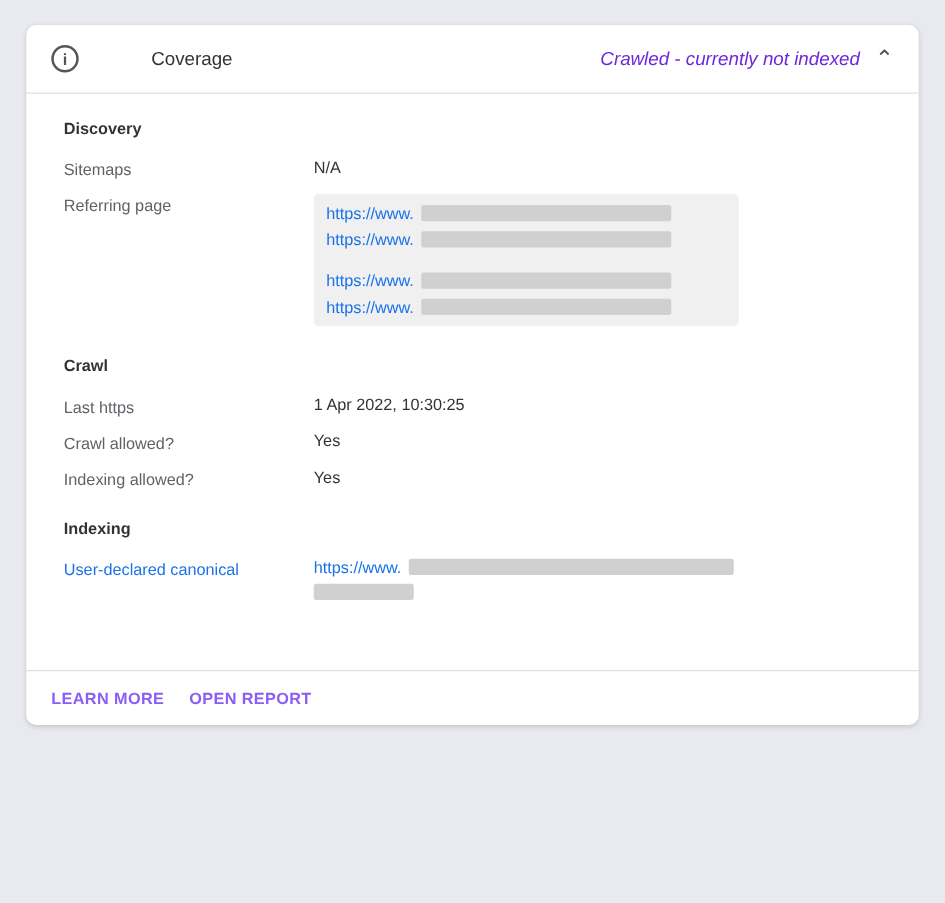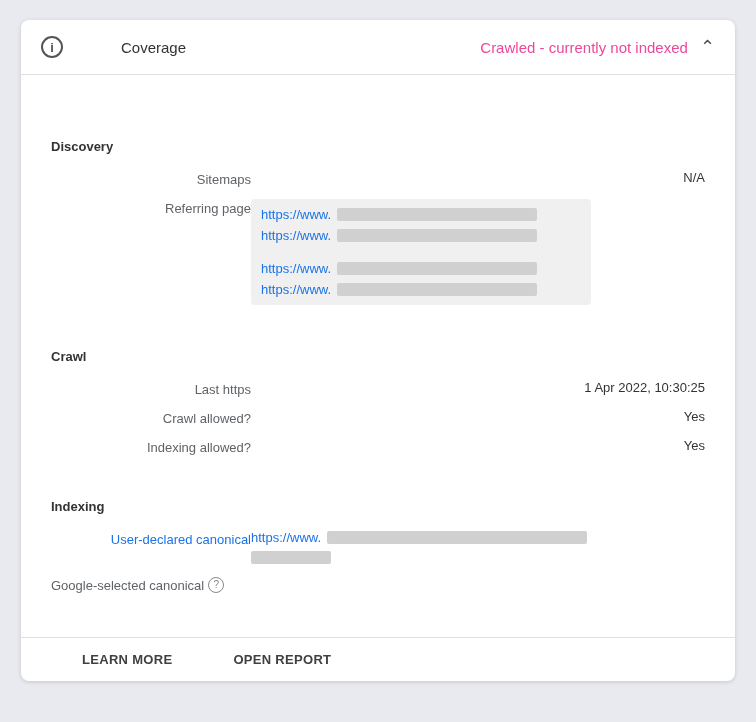--- a/index.html
+++ b/index.html
@@ -45,45 +45,44 @@
       flex-shrink: 0;
     }
     .card-title {
       font-size: 15px;
       color: #333;
       font-weight: 400;
       margin-left: 48px;
     }
     .coverage-status {
       font-size: 15px;
-      color: #ec4899;
+      color: #6d28d9;
+      font-style: italic;
     }
     .chevron-icon {
       font-size: 18px;
       color: #555;
       cursor: pointer;
     }
     .card-body {
       padding: 20px 30px;
     }
     .section {
       margin-bottom: 24px;
-      margin-top: 44px;
     }
     .section-title {
       font-size: 13px;
       font-weight: 700;
       color: #333;
       margin-bottom: 16px;
     }
     .row {
       display: flex;
       align-items: flex-start;
       margin-bottom: 12px;
-      text-align: right;
     }
     .row-label {
       font-size: 13px;
       color: #5f6368;
       width: 200px;
       flex-shrink: 0;
       padding-top: 2px;
     }
     .row-value {
       font-size: 13px;
@@ -144,26 +143,25 @@
     }
     .card-footer {
       border-top: 1px solid #e0e0e0;
       padding: 14px 20px;
       display: flex;
       gap: 20px;
     }
     .footer-btn {
       font-size: 13px;
       font-weight: 700;
-      color: #404040;
+      color: #8b5cf6;
       cursor: pointer;
       background: none;
       border: none;
       letter-spacing: 0.3px;
-      margin-left: 41px;
     }
     .value-bold {
       font-weight: 600;
       color: #333;
     }
   </style>
 </head>
 <body>
 
 <div class="card">
@@ -246,24 +244,20 @@
             <div class="canonical-url-line">
               <span>https://www.</span>
               <span class="redacted-short" style="width:260px;"></span>
             </div>
             <span class="redacted-short" style="width:80px;"></span>
           </div>
         </div>
       </div>
 
       <div class="row">
-        <div style="display:flex;align-items:center;width:200px;flex-shrink:0;">
-          <span class="row-label" style="width:auto;">Google-selected canonical</span>
-          <span class="help-icon">?</span>
-        </div>
       </div>
     </div>
 
   </div>
 
   <div class="card-footer">
     <button class="footer-btn">LEARN MORE</button>
     <button class="footer-btn">OPEN REPORT</button>
   </div>
 

